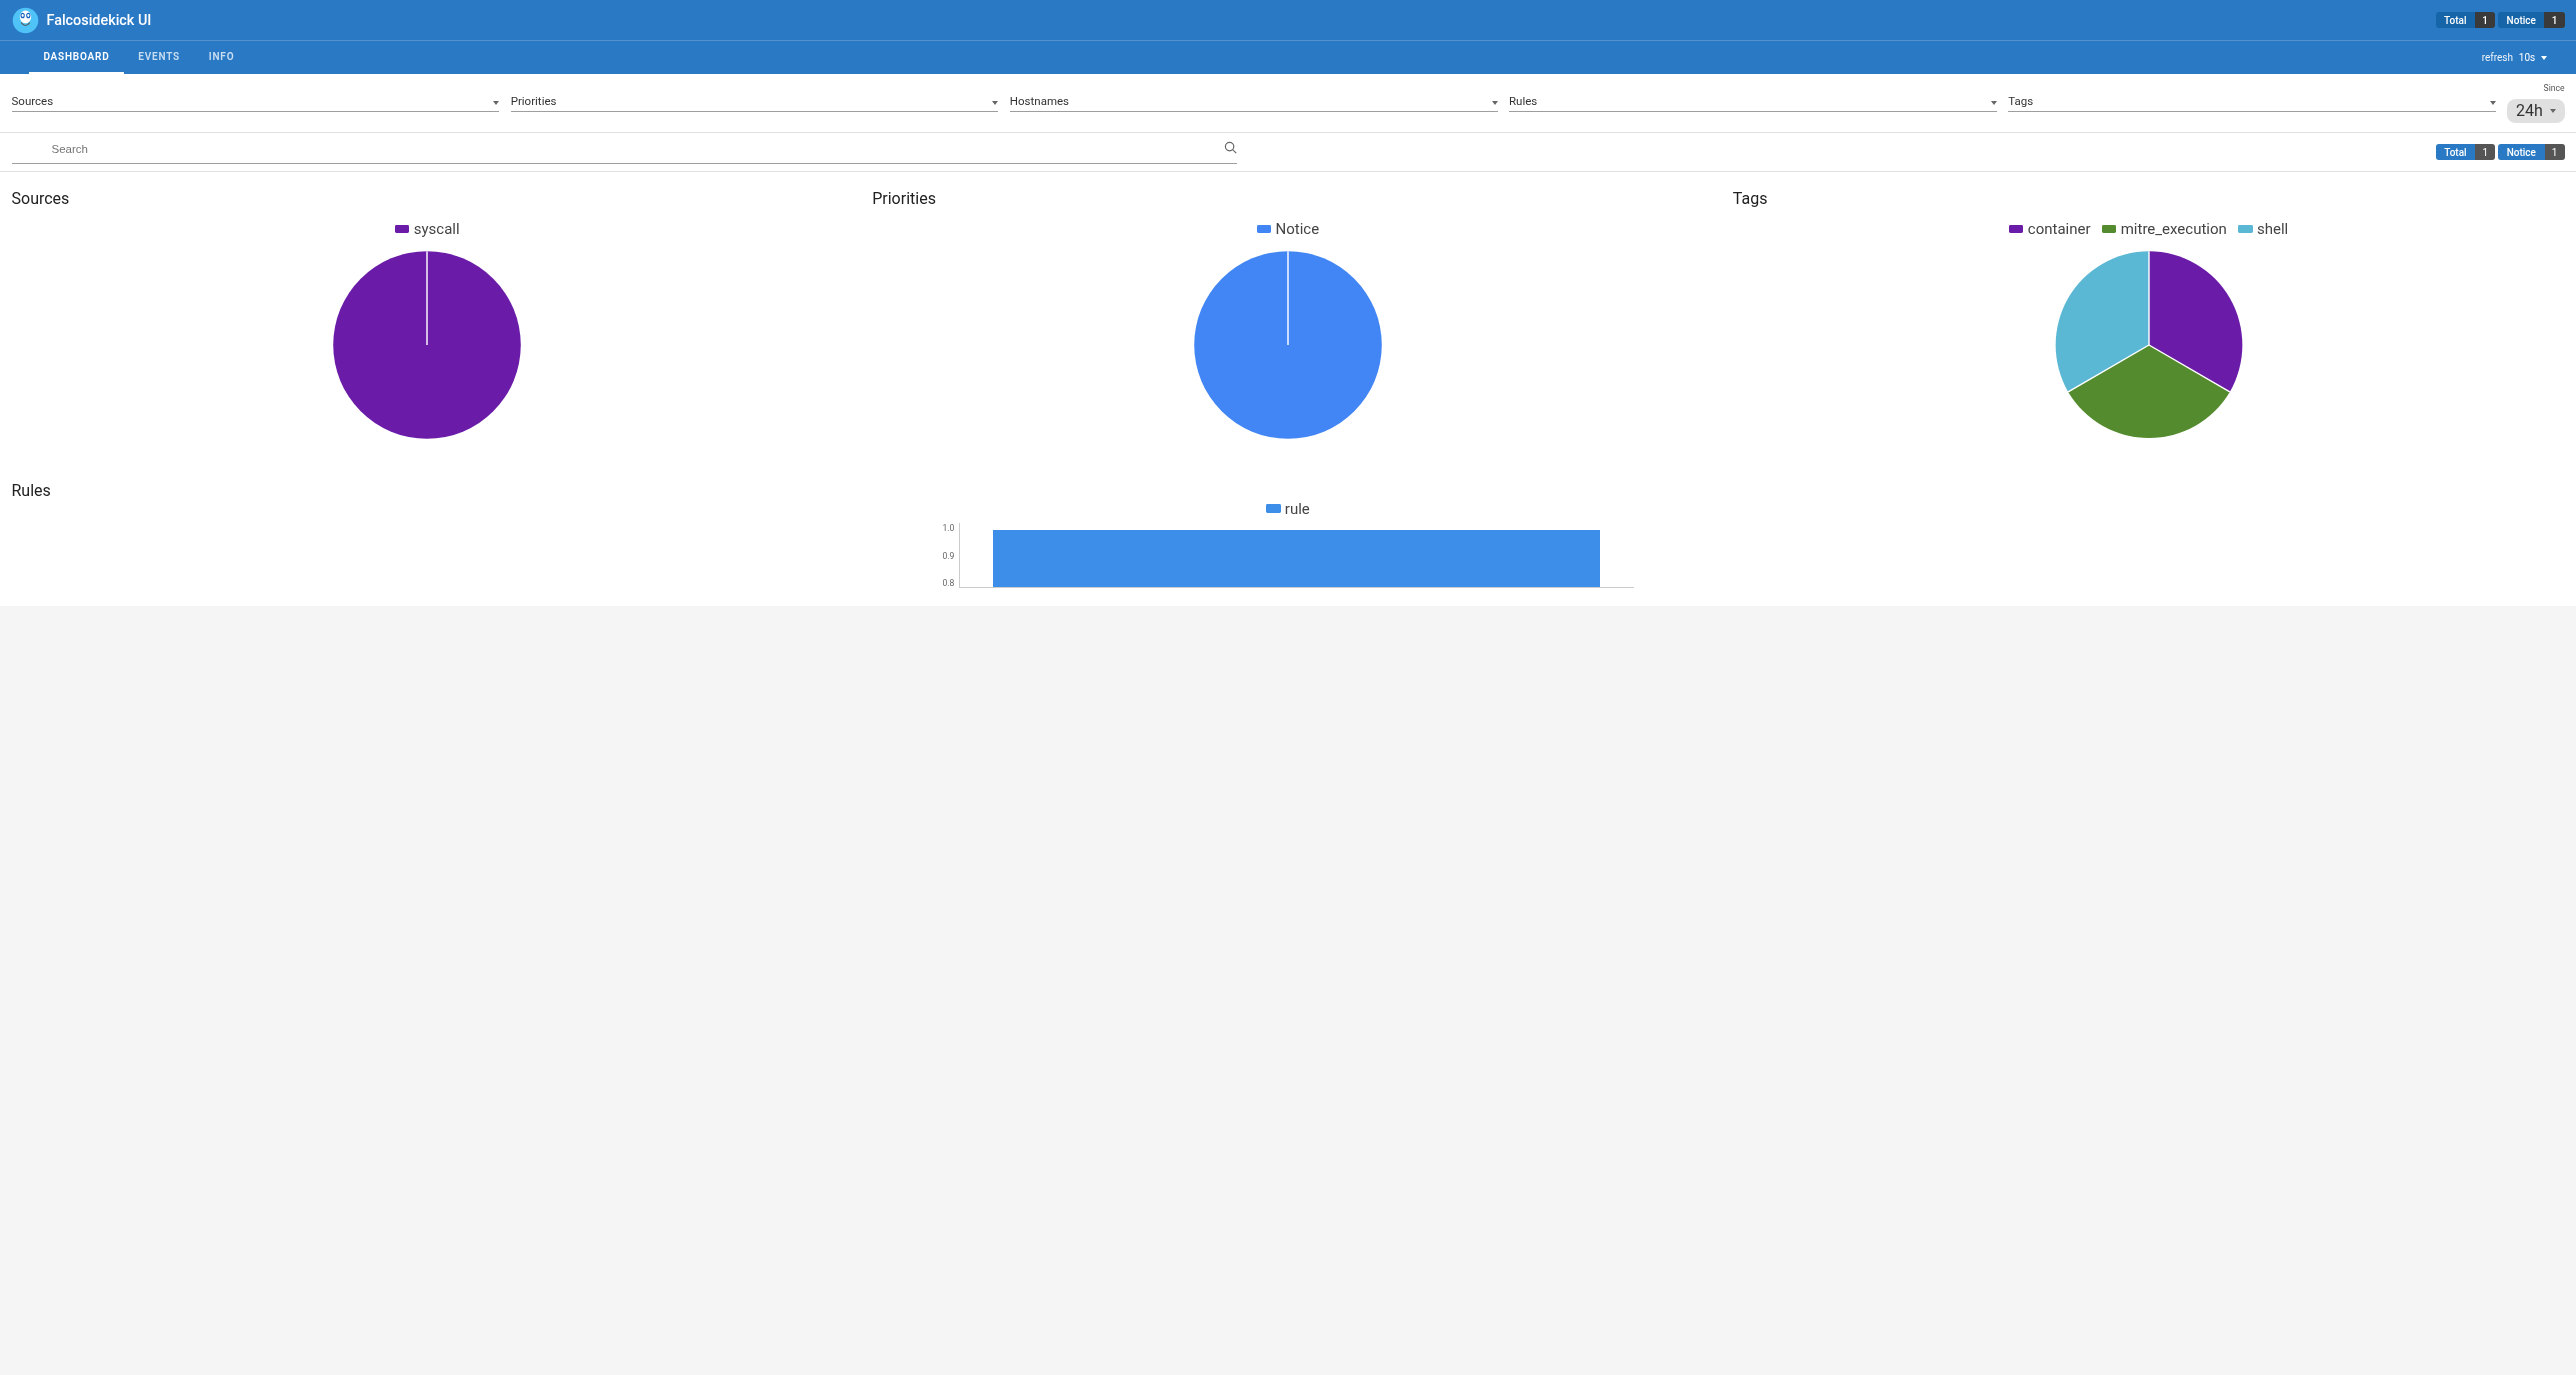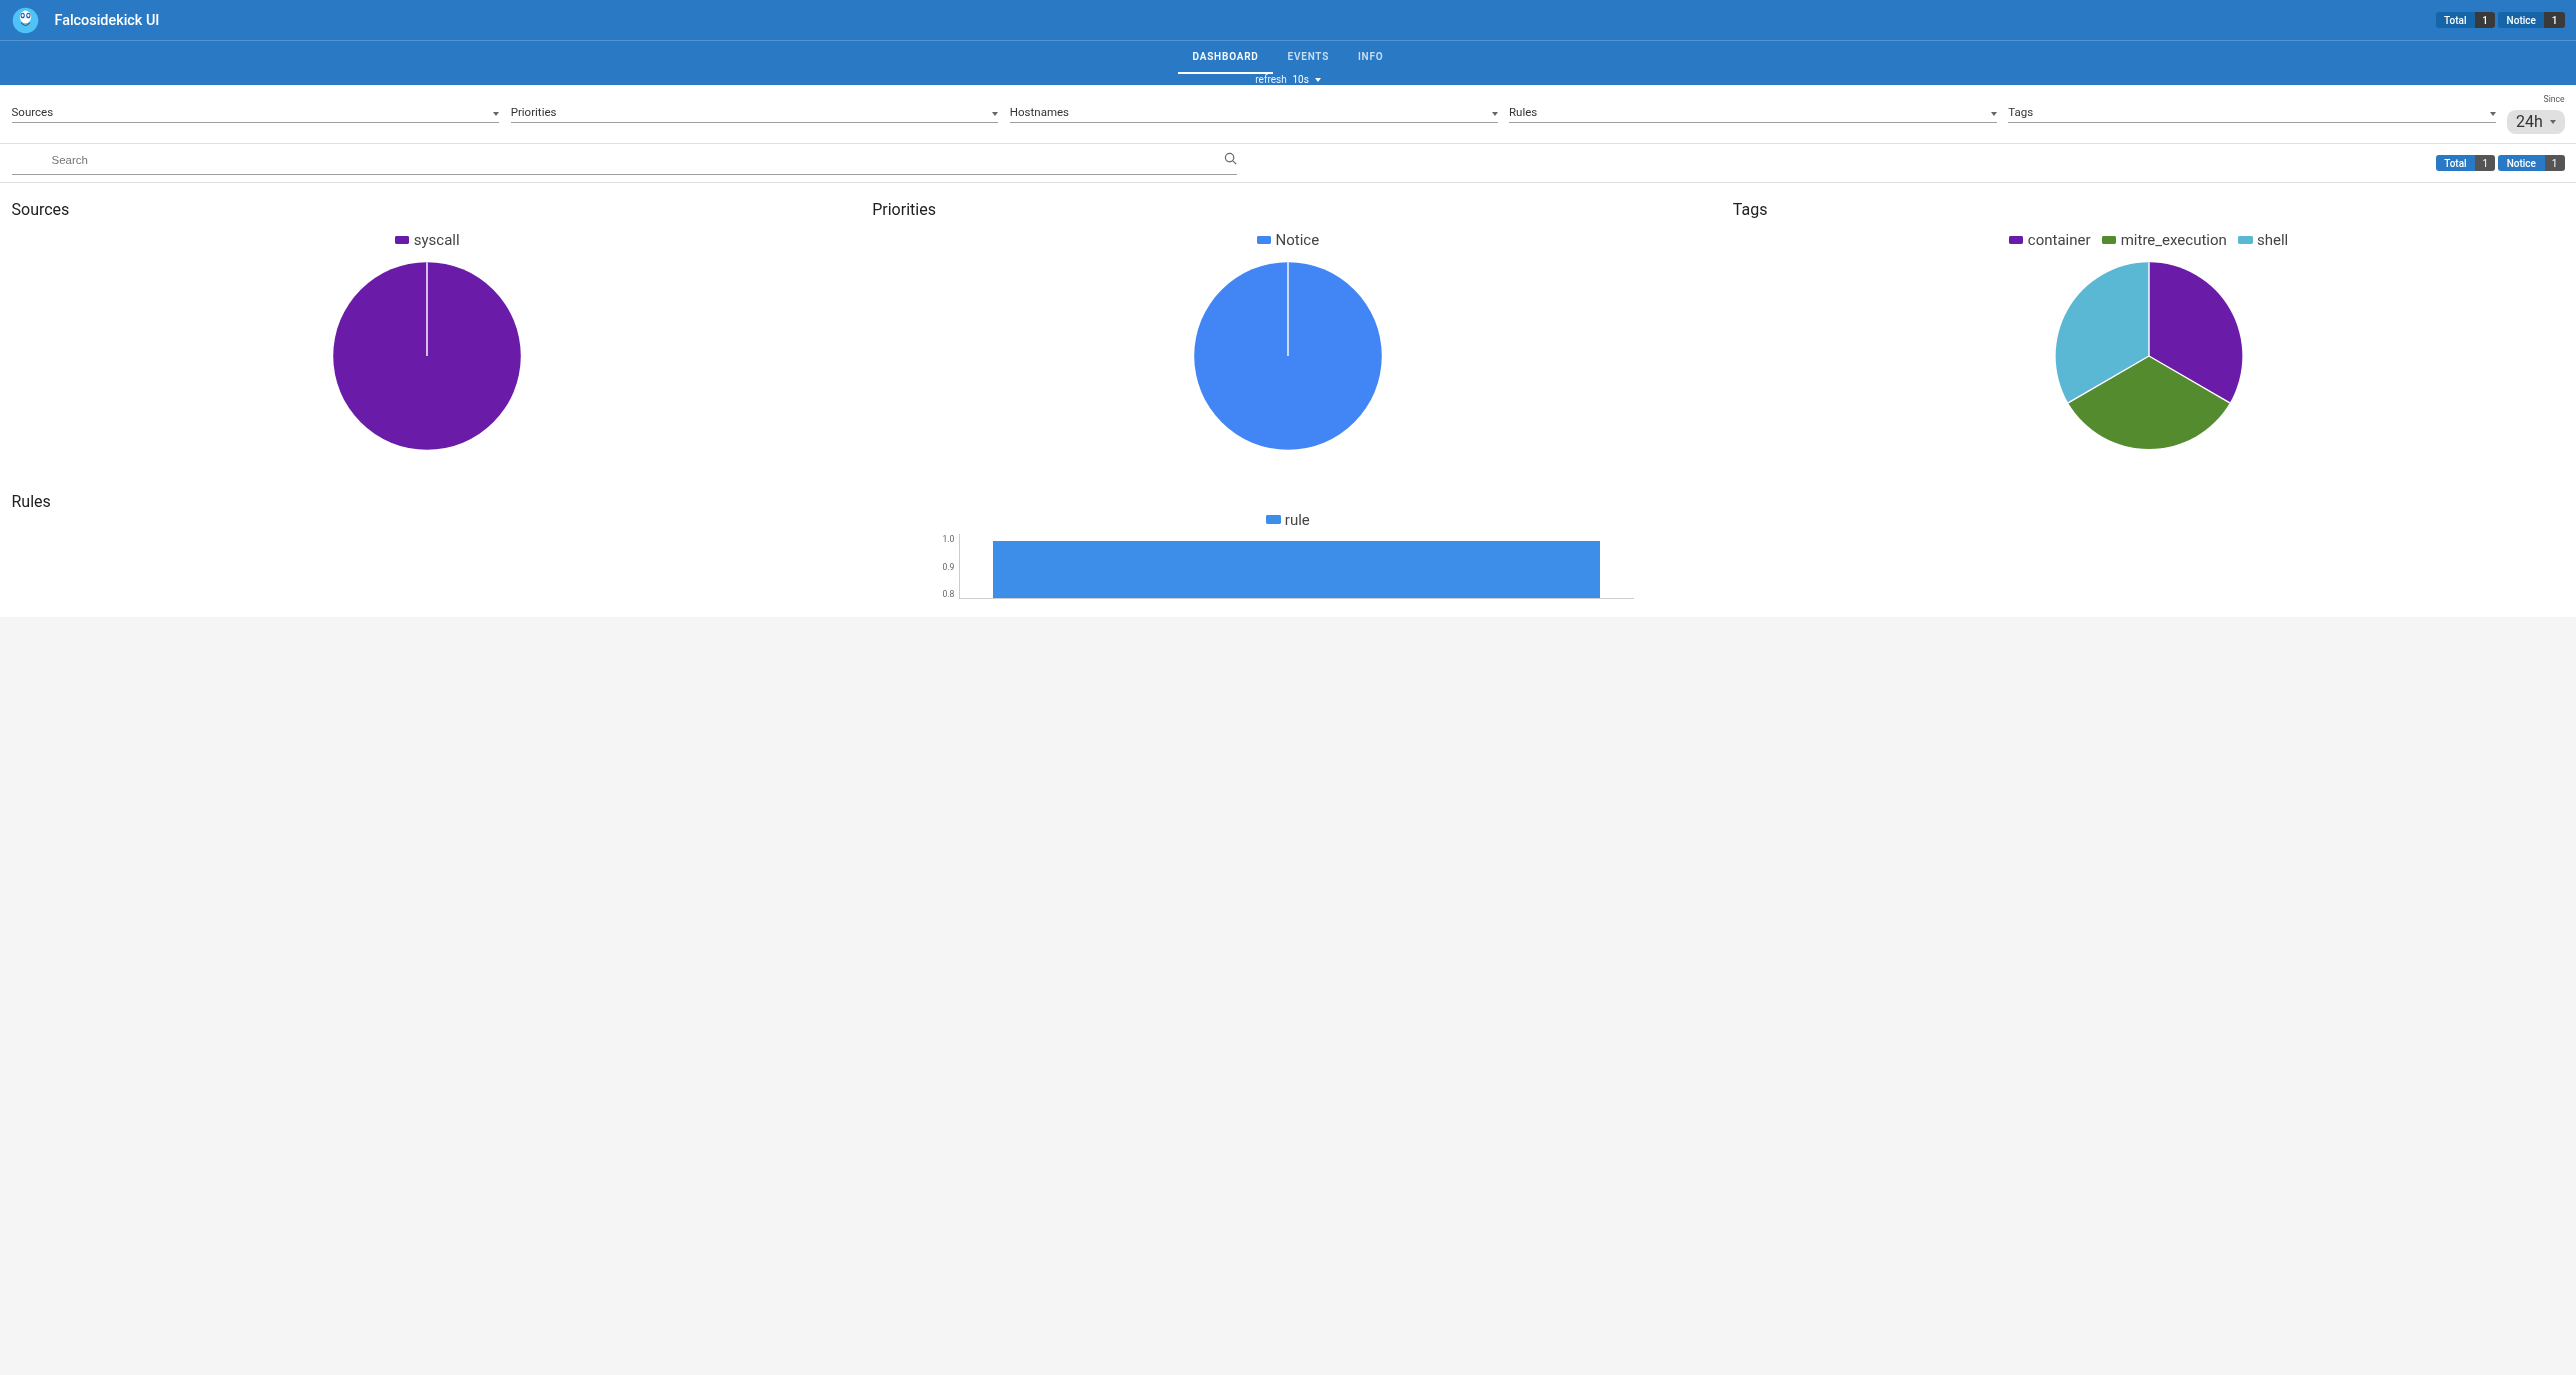--- a/index.html
+++ b/index.html
@@ -10,21 +10,21 @@
       background: #2979c5;
       display: flex;
       align-items: center;
       padding: 0 11.5px;
       height: 40px;
       color: white;
     }
     .header-logo {
       display: flex;
       align-items: center;
-      gap: 16px;
+      gap: 8px;
       flex: 1;
     }
     .header-logo-icon {
       width: 27px;
       height: 27px;
     }
     .header-title {
       font-size: 14.4px;
       font-weight: 500;
       color: white;
@@ -58,21 +58,20 @@
     }
 
     
     .nav {
       background: #2979c5;
       display: flex;
       align-items: center;
       padding: 0 29px;
       border-top: 0.7px solid rgba(255,255,255,0.2);
       justify-content: space-between;
-      flex-direction: column;
     }
     .nav-tabs {
       display: flex;
     }
     .nav-tab {
       color: rgba(255,255,255,0.75);
       font-size: 10px;
       font-weight: 600;
       letter-spacing: 0.08em;
       padding: 10px 14.4px;

